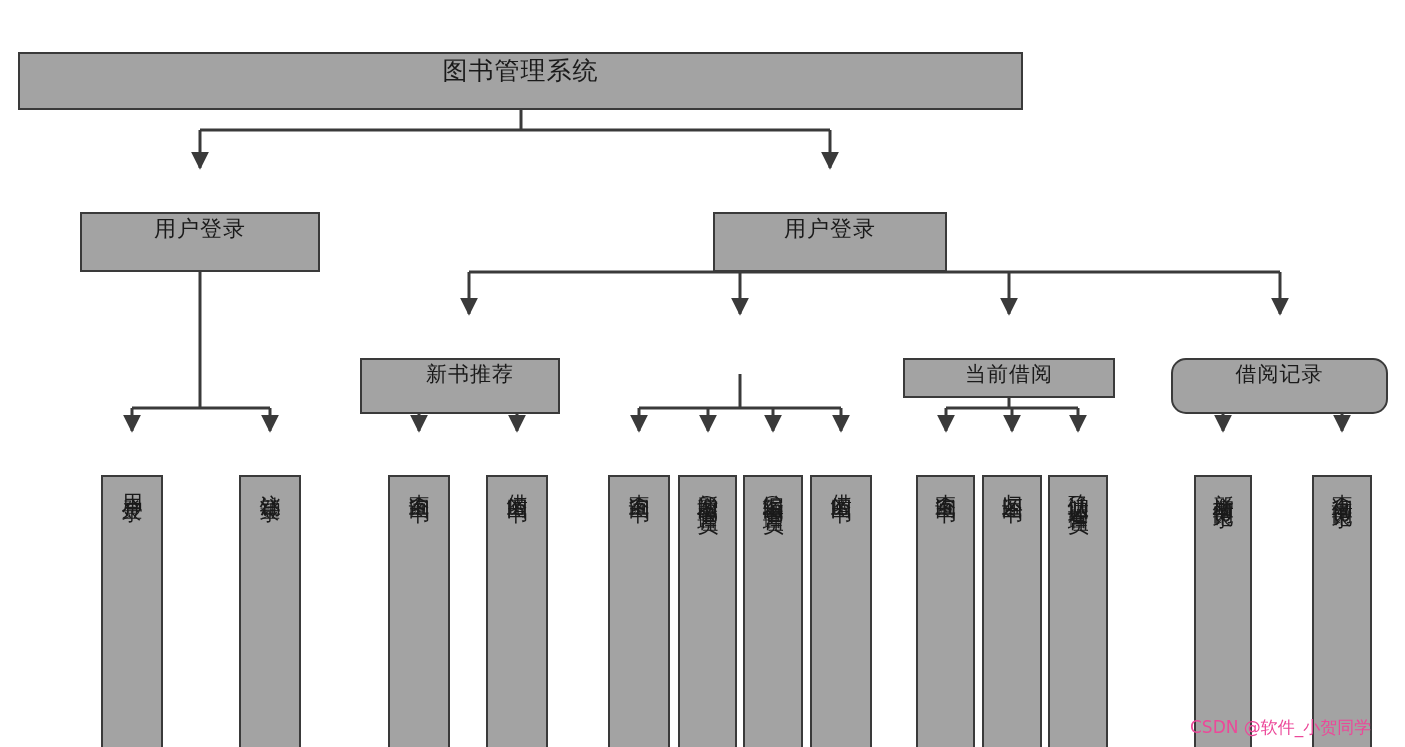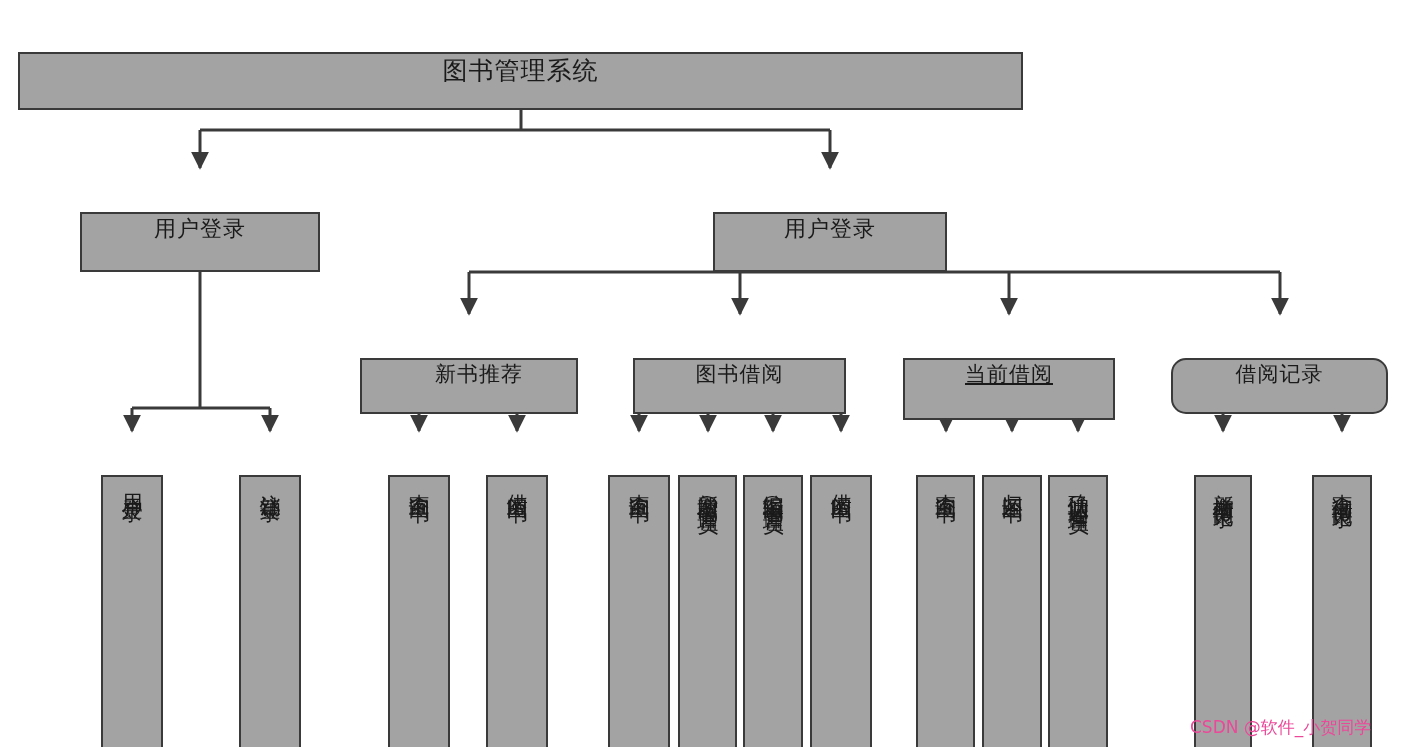--- a/index.html
+++ b/index.html
@@ -123,27 +123,24 @@
     <span>图书管理系统</span>
   </div>
 
   <div class="node lvl1" style="left: 80px; top: 172px; width: 240px; height: 60px; border-color: rgb(58, 58, 58);">
     <span>用户登录</span>
   </div>
   <div class="node lvl1" style="left: 713px; top: 172px; width: 234px; height: 60px; border-color: rgb(58, 58, 58);">
     <span>用户登录</span>
   </div>
 
-  <div class="node lvl2" style="left: 360px; top: 318px; width: 218px; height: 56px; border-color: rgb(58, 58, 58); padding-left: 20px;">
+  <div class="node lvl2" style="left: 360px; top: 318px; width: 200px; height: 56px; border-color: rgb(58, 58, 58); padding-left: 20px;">
     <span>新书推荐</span>
   </div>
-  <div class="node lvl2" style="left: 633px; top: 318px; width: 213px; height: 56px; border-color: rgb(58, 58, 58);">
-    <span>图书借阅</span>
-  </div>
-  <div class="node lvl2" style="left: 903px; top: 318px; width: 212px; height: 62px; border-color: rgb(58, 58, 58); text-decoration: underline;">
+  <div class="node lvl2" style="left: 903px; top: 318px; width: 212px; height: 40px; border-color: rgb(58, 58, 58);">
     <span>当前借阅</span>
   </div>
   <div class="node lvl2" style="left: 1171px; top: 318px; width: 217px; height: 56px; border-color: rgb(58, 58, 58); border-radius: 15px;">
     <span>借阅记录</span>
   </div>
 
   <div class="node leaf" style="left: 101px; top: 435px; width: 62px; height: 300px; border-color: rgb(58, 58, 58);">
     <span class="vlabel">用户登录</span>
   </div>
   <div class="node leaf" style="left: 239px; top: 435px; width: 62px; height: 300px; border-color: rgb(58, 58, 58);">

